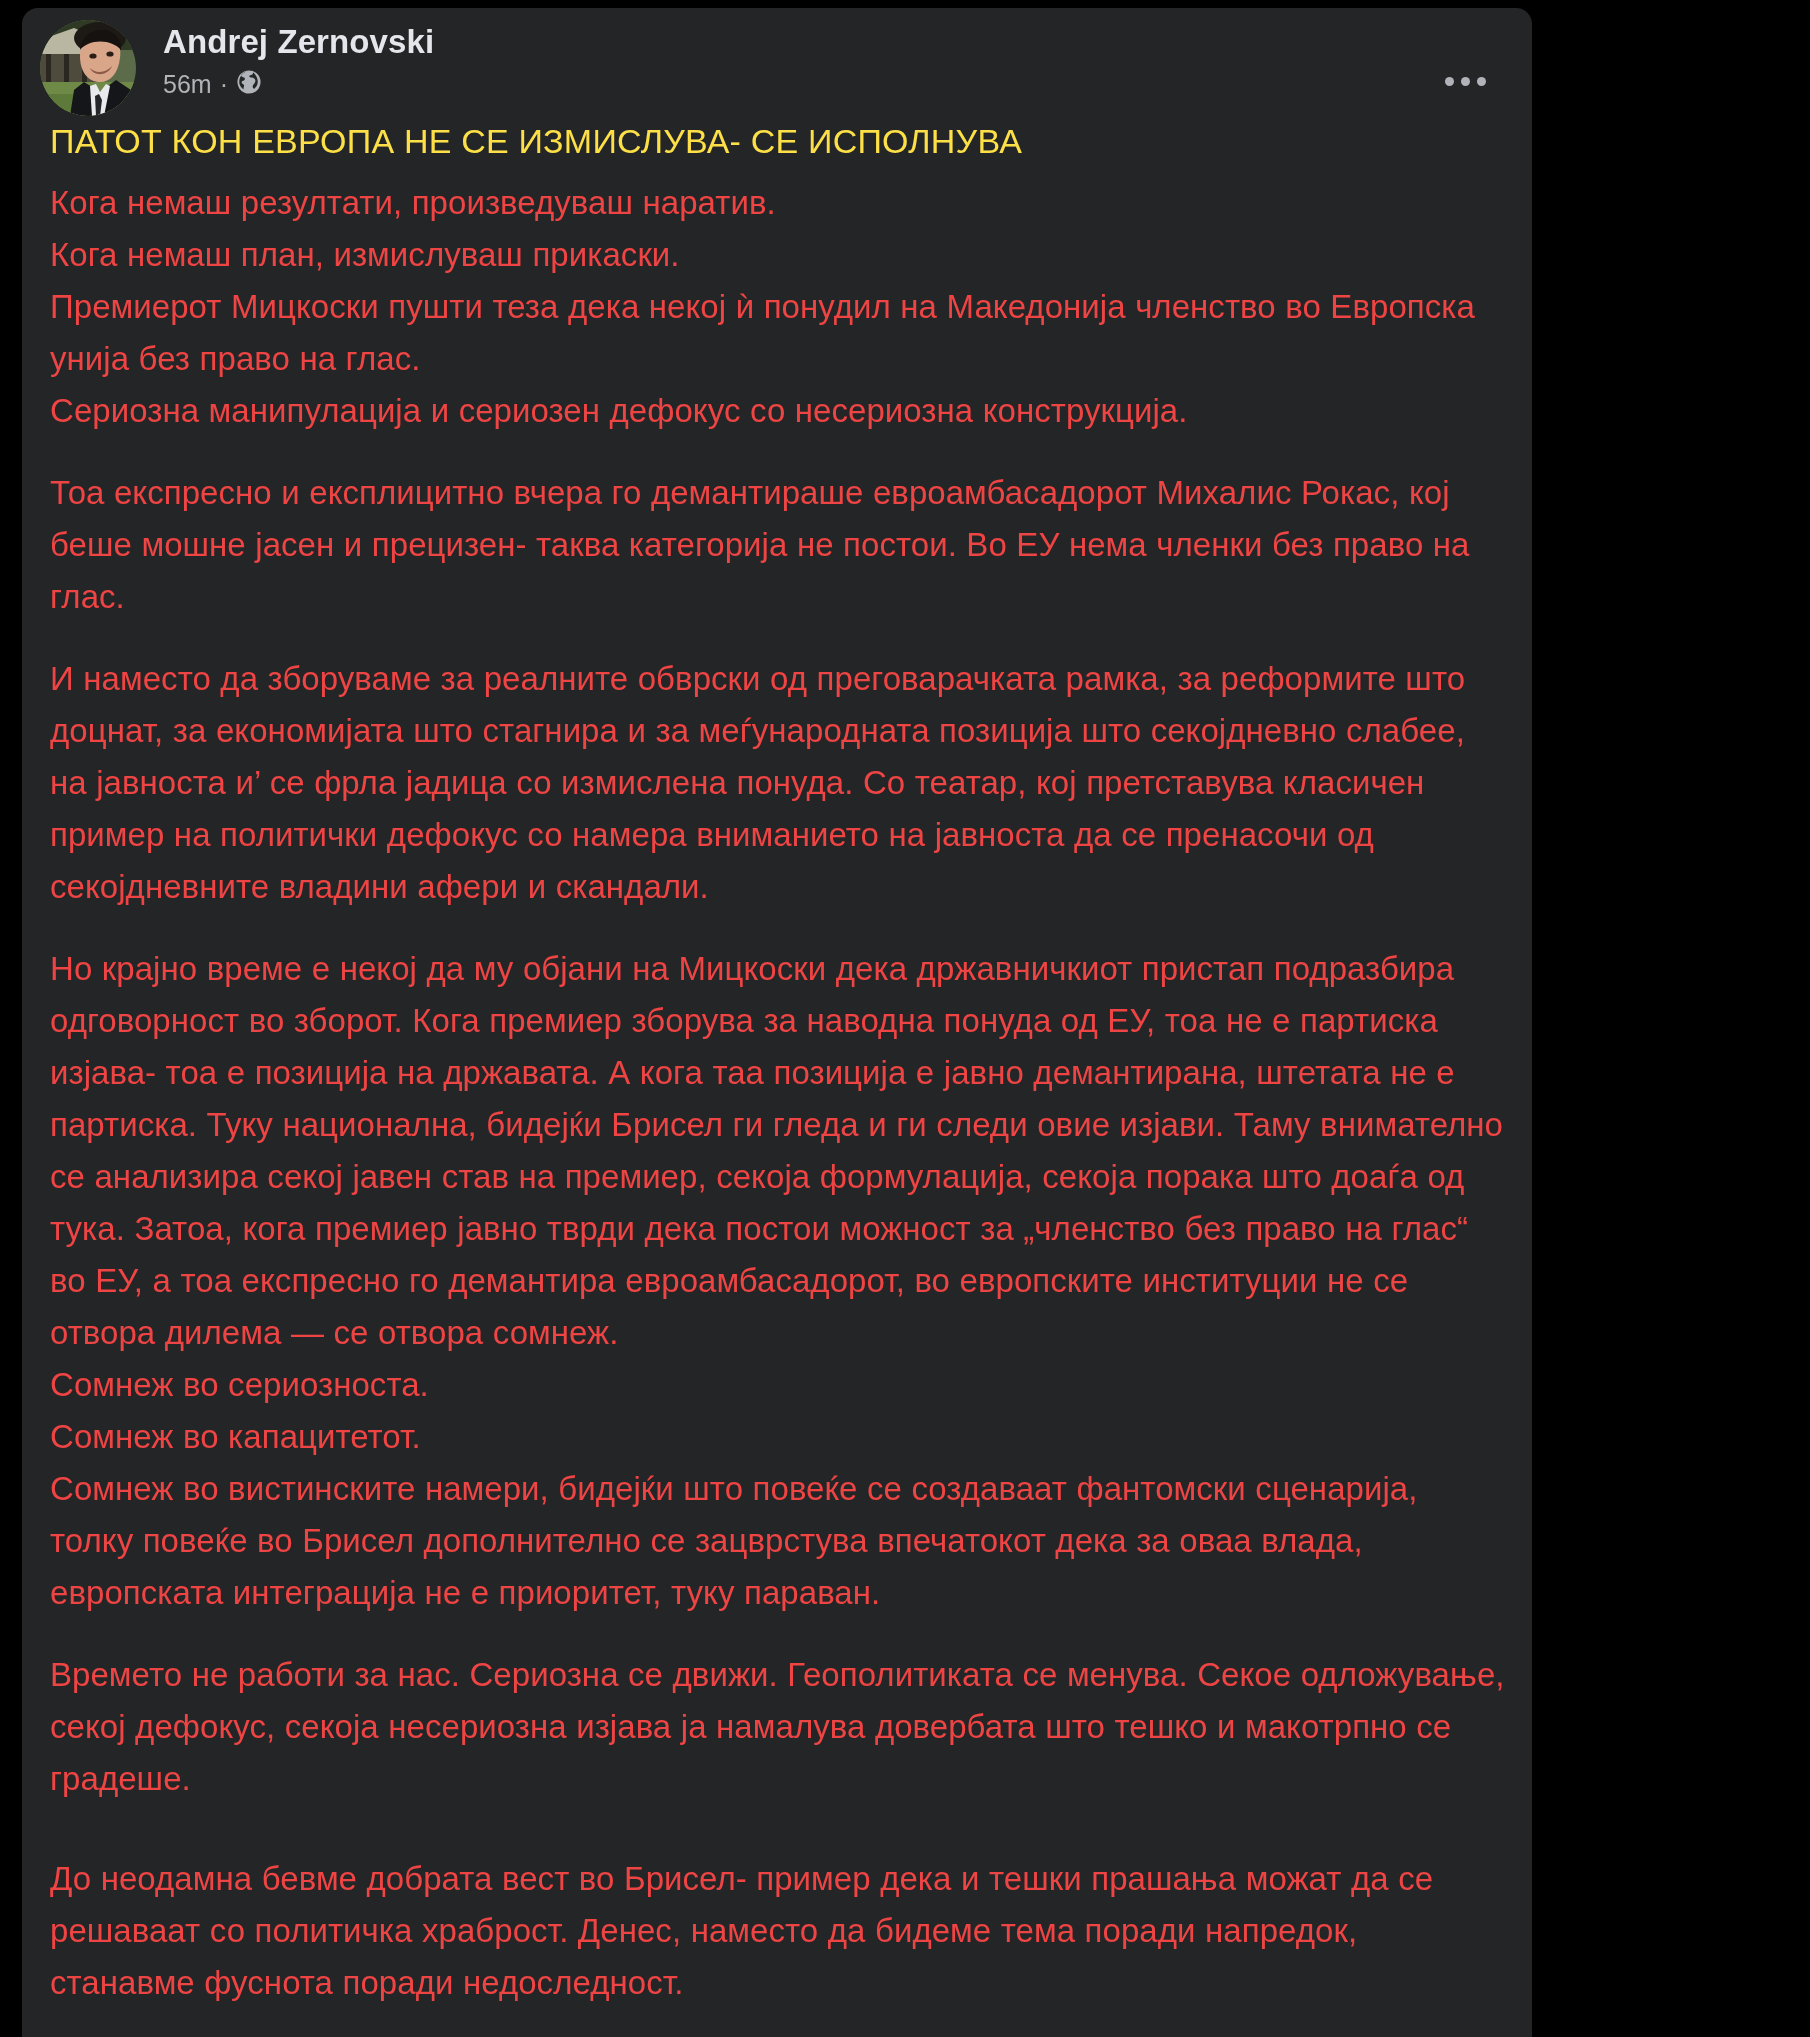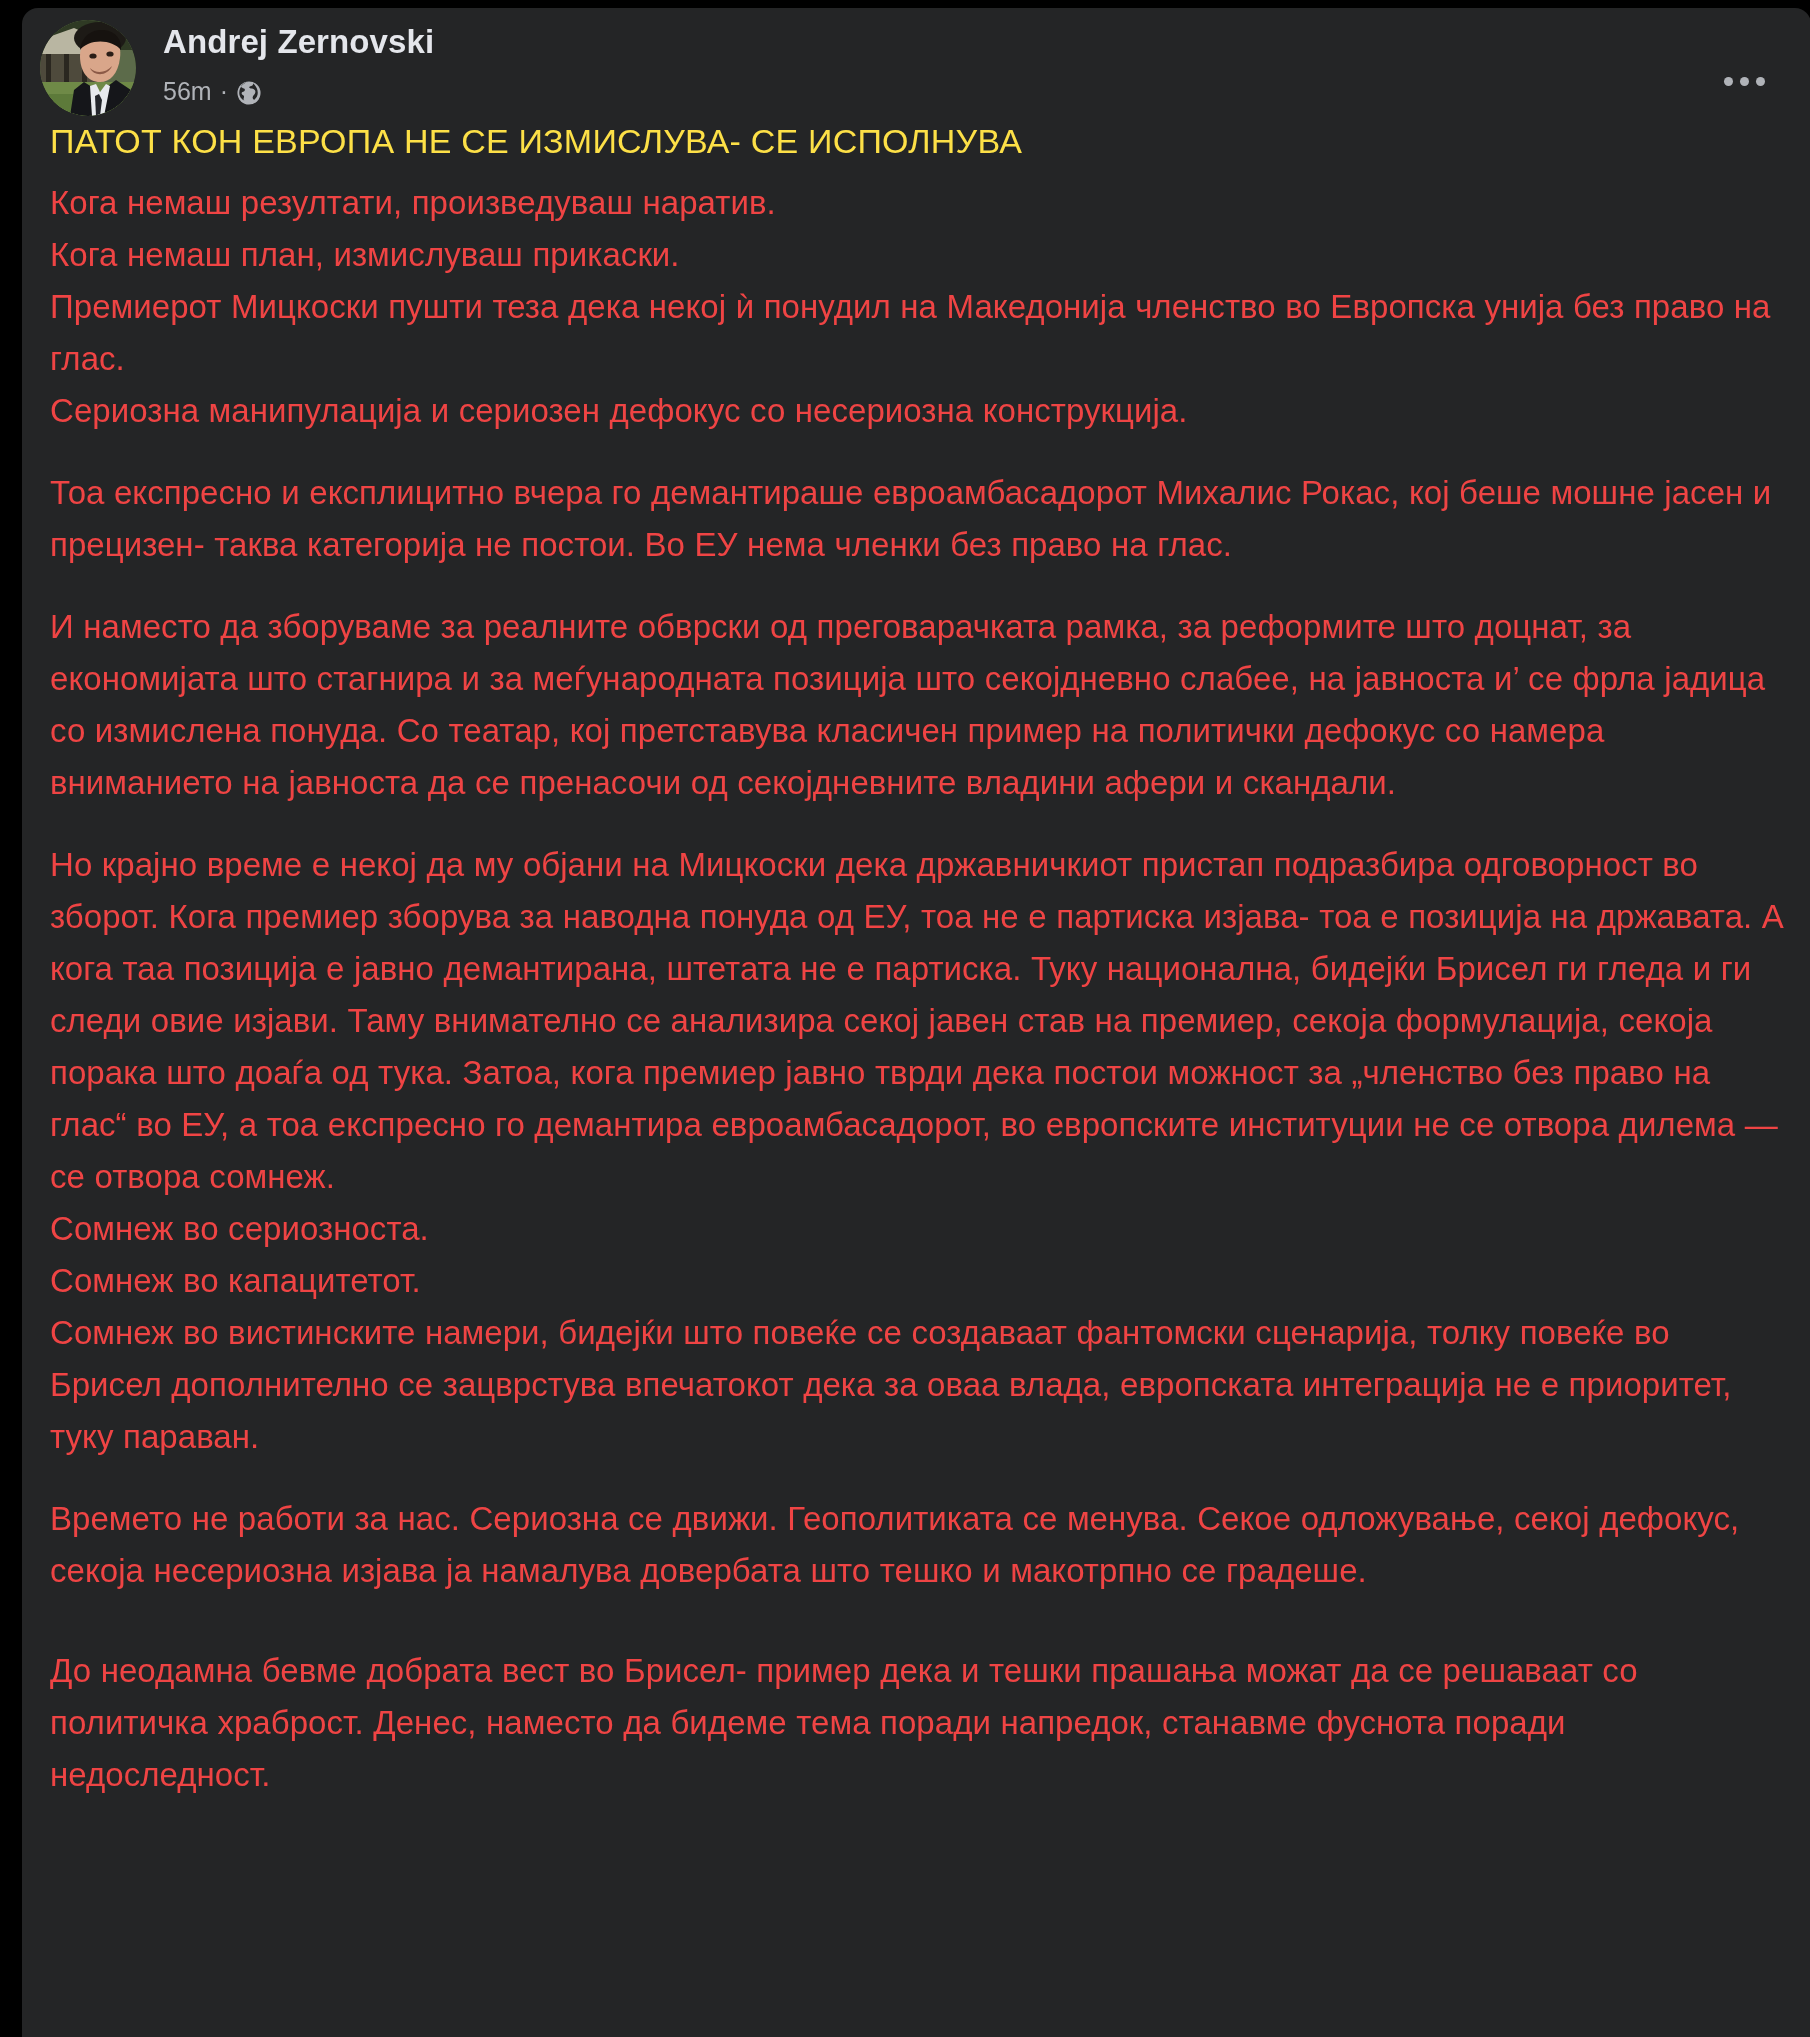--- a/index.html
+++ b/index.html
@@ -12,21 +12,21 @@
     height: 2038px;
     overflow: hidden;
     font-family: "Liberation Sans", sans-serif;
     -webkit-font-smoothing: antialiased;
   }
 
   .post-card {
     position: absolute;
     left: 22px;
     top: 8px;
-    width: 1789px;
+    width: 1510px;
     height: 2030px;
     background: #242526;
     border-top-left-radius: 16px;
     border-top-right-radius: 16px;
     box-sizing: border-box;
     overflow: hidden;
   }
 
   
   .post-header {
@@ -56,22 +56,22 @@
   .author-name {
     font-size: 33px;
     line-height: 40px;
     font-weight: bold;
     color: #e4e6eb;
     letter-spacing: 0.1px;
     white-space: nowrap;
   }
   .meta-row {
     display: flex;
-    align-items: flex-end;
-    margin-top: 14px;
+    align-items: flex-start;
+    margin-top: 7px;
     height: 30px;
   }
   .meta-time {
     font-size: 25px;
     line-height: 30px;
     color: #b0b3b8;
     font-weight: normal;
   }
   .meta-dot {
     font-size: 25px;

